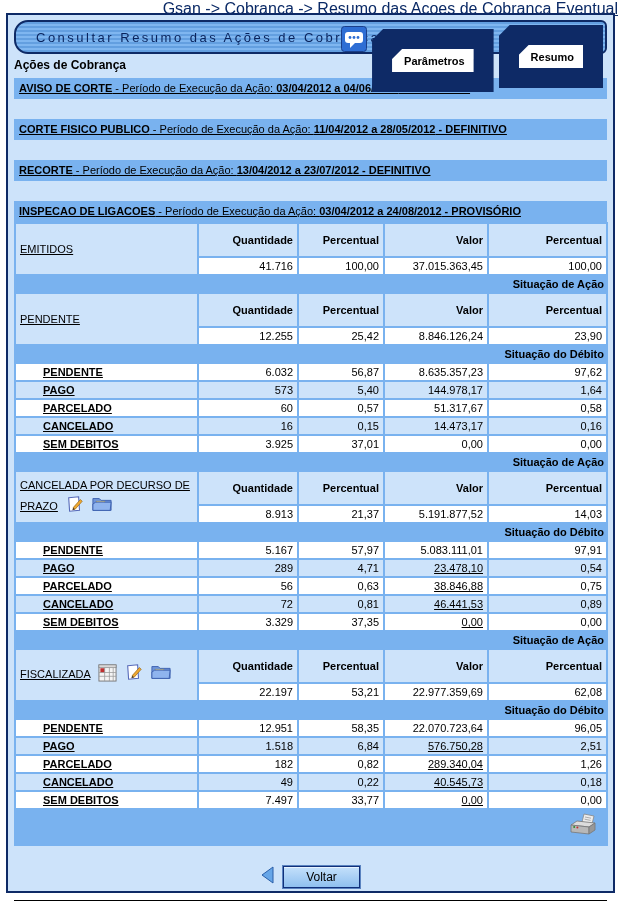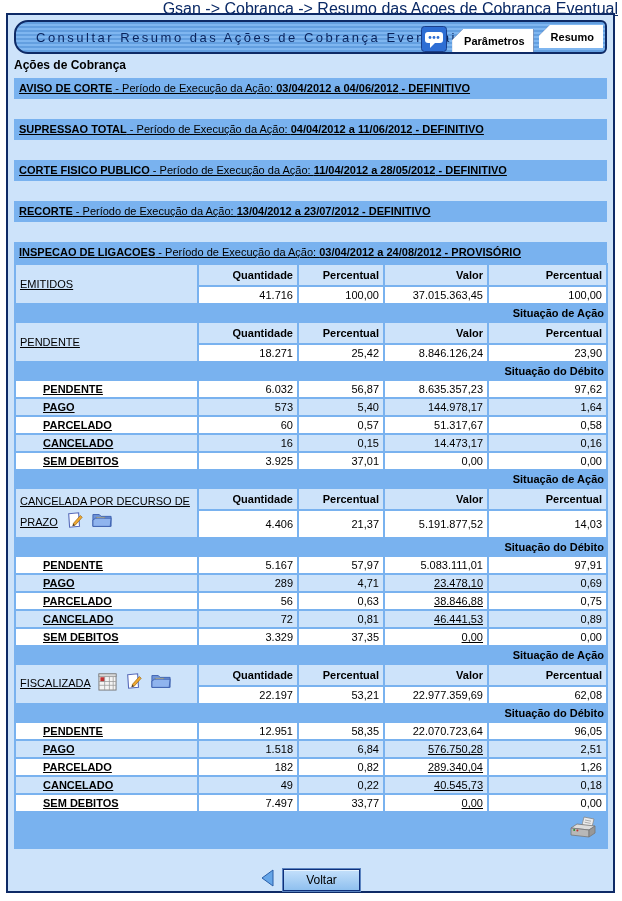--- a/index.html
+++ b/index.html
@@ -19,42 +19,42 @@
   
   .titlebar {
     position:relative; height:34px; border:2px solid #0e2a66;
     border-radius:14px 6px 6px 14px;
     background:repeating-linear-gradient(180deg,#639fe0 0 2px,#7fb6f0 2px 4px);
     display:flex; align-items:center; margin-bottom:4px;
   }
   .title { padding-left:20px; font-size:13px; letter-spacing:2.5px; color:#09235c; white-space:nowrap; }
   .titlebar-right { position:absolute; right:2px; top:1px; display:flex; align-items:flex-start; gap:5px; }
   .help-btn { margin-top:3px; cursor:pointer; }
-  .tab { background:#0e2a66; padding:0; clip-path:polygon(11px 0,100% 0,100% 100%,0 100%,0 11px); }
+  .tab { background:#0e2a66; padding:20px; clip-path:polygon(11px 0,100% 0,100% 100%,0 100%,0 11px); }
   .tab-inner {
     background:#fff; padding:6px 9px 5px 12px; font-size:11px; font-weight:bold; color:#000;
     clip-path:polygon(10px 0,100% 0,100% 100%,0 100%,0 10px); white-space:nowrap;
   }
   .tab.t1 { margin-top:6px; }
   .tab.t2 { margin-top:2px; }
   
   .acoes-title { font-weight:bold; font-size:12px; margin:4px 0 6px; }
   
   .action-band {
     background:#79b2ef; margin-bottom:20px; padding:4px 5px; font-size:11px; line-height:13px;
   }
   .action-band .line { text-decoration:underline; color:#000; cursor:pointer; }
   .action-band .b { font-weight:bold; }
   
   table.resumo {
     width:100%; border-collapse:separate; border-spacing:2px;
     background:#79b2ef; table-layout:fixed; font-size:11px;
   }
   td,th { overflow:hidden; }
-  th.colhead { background:#cde3fa; font-weight:bold; text-align:right; padding:2px 4px; height:20px; }
+  th.colhead { background:#cde3fa; font-weight:bold; text-align:right; padding:2px 4px; height:32px; }
   td.val { background:#fff; text-align:right; padding:2px 4px; }
   td.lblcell { background:#cde3fa; font-weight:normal; text-align:left; padding:2px 4px; vertical-align:middle; line-height:20px; }
   tr.bandrow td { background:#79b2ef; text-align:right; font-weight:bold; padding:2px; }
   tr.r0 td { background:#fff; }
   tr.r1 td { background:#cde3fa; }
   td.dlbl { font-weight:bold; padding-left:27px !important; text-align:left !important; }
   .u { text-decoration:underline; color:#000; cursor:pointer; }
   td.printrow { background:#79b2ef; text-align:right; padding:3px 8px; height:32px; }
   .icon { display:inline-block; vertical-align:middle; margin-left:5px; cursor:pointer; }
   
@@ -91,21 +91,20 @@
         </div>
       <div class="tab t2">
           <div class="tab-inner">Resumo</div>
         </div>
     </div>
   </div>
 
   <div class="acoes-title">Ações de Cobrança</div>
 
   <div class="action-band"><span class="line"><span class="b">AVISO DE CORTE</span><span> - Período de Execução da Ação: </span><span class="b">03/04/2012 a 04/06/2012</span><span class="b"> - DEFINITIVO</span></span></div>
-  <div class="action-band"><span class="line"><span class="b">SUPRESSAO TOTAL</span><span> - Período de Execução da Ação: </span><span class="b">04/04/2012 a 11/06/2012</span><span class="b"> - DEFINITIVO</span></span></div>
   <div class="action-band"><span class="line"><span class="b">CORTE FISICO PUBLICO</span><span> - Período de Execução da Ação: </span><span class="b">11/04/2012 a 28/05/2012</span><span class="b"> - DEFINITIVO</span></span></div>
   <div class="action-band"><span class="line"><span class="b">RECORTE</span><span> - Período de Execução da Ação: </span><span class="b">13/04/2012 a 23/07/2012</span><span class="b"> - DEFINITIVO</span></span></div>
   <div class="action-band" style="margin-bottom:0;"><span class="line"><span class="b">INSPECAO DE LIGACOES</span><span> - Período de Execução da Ação: </span><span class="b">03/04/2012 a 24/08/2012</span><span class="b"> - PROVISÓRIO</span></span></div>
 
   <table class="resumo">
     <colgroup>
         <col style="width:181px">
         <col style="width:98px">
         <col style="width:84px">
         <col style="width:102px">
@@ -131,21 +130,21 @@
           <td colspan="5">Situação de Ação</td>
         </tr>
       <tr>
         <td class="lblcell" rowspan="2"><span class="u">PENDENTE</span></td>
         <th class="colhead">Quantidade</th>
         <th class="colhead">Percentual</th>
         <th class="colhead">Valor</th>
         <th class="colhead">Percentual</th>
       </tr>
       <tr>
-        <td class="val">18.271</td>
+        <td class="val">12.255</td>
         <td class="val">25,42</td>
         <td class="val">8.846.126,24</td>
         <td class="val">23,90</td>
       </tr>
       <tr class="bandrow">
           <td colspan="5">Situação do Débito</td>
         </tr>
       <tr class="r0">
           <td class="dlbl"><span class="u">PENDENTE</span></td>
           <td class="val">6.032</td>
@@ -198,41 +197,41 @@
                 <rect x="5" y="6" width="9" height="6" fill="#f0ead0" stroke="#b8a860" stroke-width="0.8"></rect>
                 <path d="M1 9 l3 -2 h17 l-1 9 h-19 z" fill="#8fb4ee" stroke="#3c5fae" stroke-width="1"></path>
               </svg></span>
         </td>
         <th class="colhead">Quantidade</th>
         <th class="colhead">Percentual</th>
         <th class="colhead">Valor</th>
         <th class="colhead">Percentual</th>
       </tr>
       <tr>
-        <td class="val">4.406</td>
+        <td class="val">8.913</td>
         <td class="val">21,37</td>
         <td class="val">5.191.877,52</td>
         <td class="val">14,03</td>
       </tr>
       <tr class="bandrow">
           <td colspan="5">Situação do Débito</td>
         </tr>
       <tr class="r0">
           <td class="dlbl"><span class="u">PENDENTE</span></td>
           <td class="val">5.167</td>
           <td class="val">57,97</td>
           <td class="val">5.083.111,01</td>
           <td class="val">97,91</td>
         </tr>
       <tr class="r1">
           <td class="dlbl"><span class="u">PAGO</span></td>
           <td class="val">289</td>
           <td class="val">4,71</td>
           <td class="val"><span class="u">23.478,10</span></td>
-          <td class="val">0,69</td>
+          <td class="val">0,54</td>
         </tr>
       <tr class="r0">
           <td class="dlbl"><span class="u">PARCELADO</span></td>
           <td class="val">56</td>
           <td class="val">0,63</td>
           <td class="val"><span class="u">38.846,88</span></td>
           <td class="val">0,75</td>
         </tr>
       <tr class="r1">
           <td class="dlbl"><span class="u">CANCELADO</span></td>

